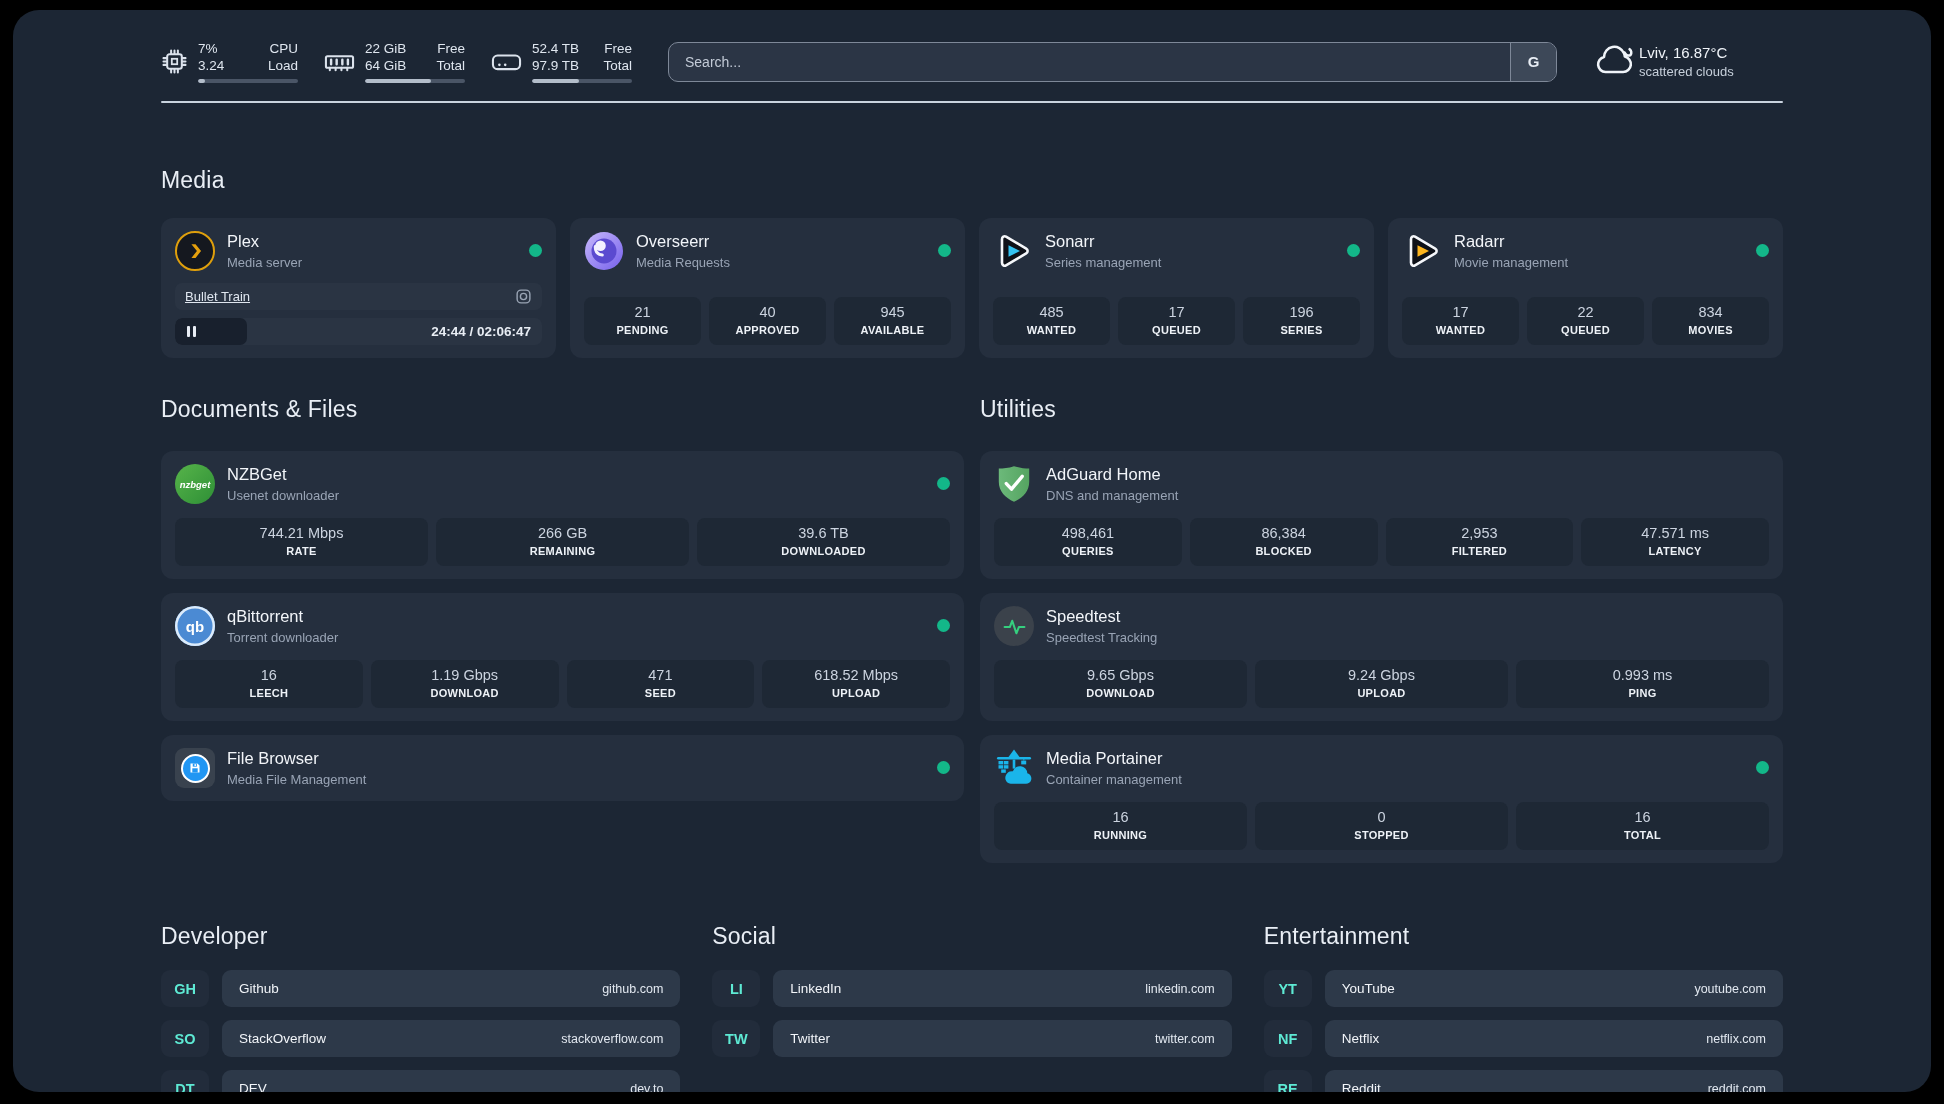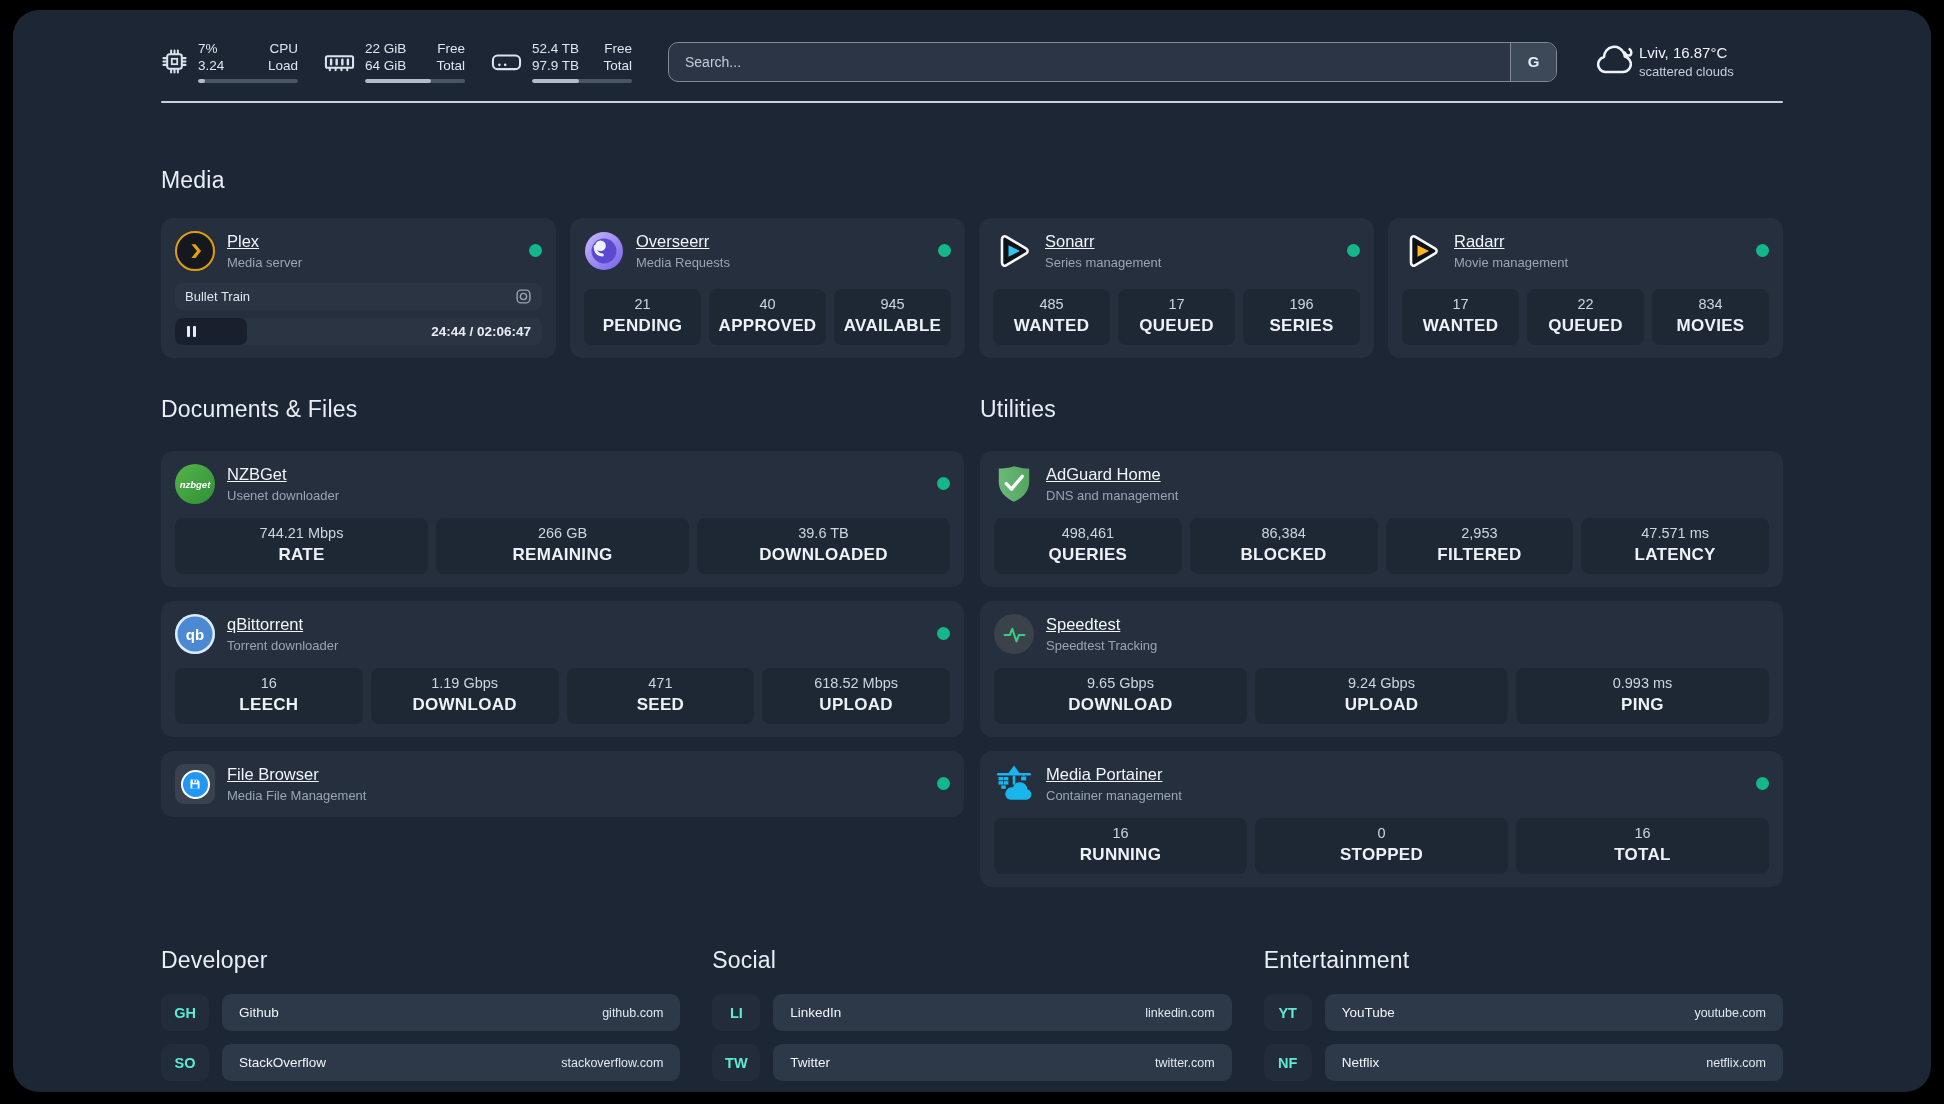--- a/index.html
+++ b/index.html
@@ -34,32 +34,32 @@
   .media-title { margin-top:64px; margin-bottom:24px; }
   .col h2.section-title { margin-top:38px; margin-bottom:14px; }
   .links-col h2.section-title { margin-bottom:20px; }
 
   
   .media-grid { display:grid; grid-template-columns:repeat(4,1fr); gap:14px; }
   .card { background:#252f3e; border-radius:12px; padding:13px 14px; display:flex; flex-direction:column; cursor:pointer; }
   .card-head { display:flex; align-items:flex-start; gap:12px; }
   .app-icon { width:40px; height:40px; flex:none; display:flex; align-items:center; justify-content:center; }
   .app-titles { padding-top:1px; }
-  .app-name { font-size:16.5px; font-weight:500; color:#f2f5f9;text-decoration:underline; }
+  .app-name { font-size:16.5px; font-weight:500; color:#f2f5f9; }
   .app-sub { font-size:13px; color:#99a4b5; margin-top:4px; }
   .dot { width:13px; height:13px; border-radius:50%; background:#13b789; margin-left:auto; margin-top:13px; flex:none; }
 
   .stats { display:flex; gap:8px; margin-top:auto; padding-top:14px; }
   .stat { flex:1; background:#1e2835; border-radius:8px; text-align:center; padding:7px 4px 9px; }
   .stat-value { font-size:14.5px; color:#ccd4e0; }
-  .stat-label { font-size:17px; font-weight:700; color:#eef2f7; margin-top:4px; letter-spacing:.3px; }
+  .stat-label { font-size:11px; font-weight:700; color:#eef2f7; margin-top:4px; letter-spacing:.3px; }
 
   
   .media-row { display:flex; align-items:center; height:27px; background:#2a3443; border-radius:7px; margin-top:12px; padding:0 10px; }
-  .media-row .title { font-size:13px; color:#dfe6ef; }
+  .media-row .title { font-size:13px; color:#dfe6ef;text-decoration:underline; }
   .media-row .cam { margin-left:auto; display:flex; }
   .progress-row { position:relative; height:27px; background:#2a3443; border-radius:7px; margin-top:8px; overflow:hidden; display:flex; align-items:center;justify-content:space-between; }
   .progress-fill { position:absolute; left:0; top:0; bottom:0; background:#18202d; border-radius:7px; }
   .pause { position:relative; display:flex; gap:3px; margin-left:12px; }
   .pause i { width:3px; height:11px; background:#e8edf4; border-radius:1px; }
   .time { position:relative; margin-left:auto; padding-right:11px; font-size:13.5px; font-weight:600; color:#e8edf4; }
 
   
   .columns { display:flex; gap:16px; align-items:flex-start; }
   .col { flex:1; display:flex; flex-direction:column; gap:14px; }

